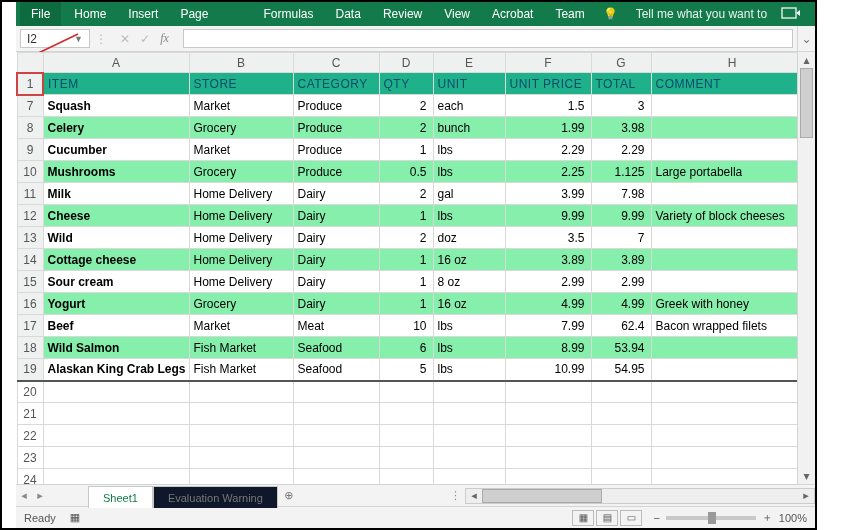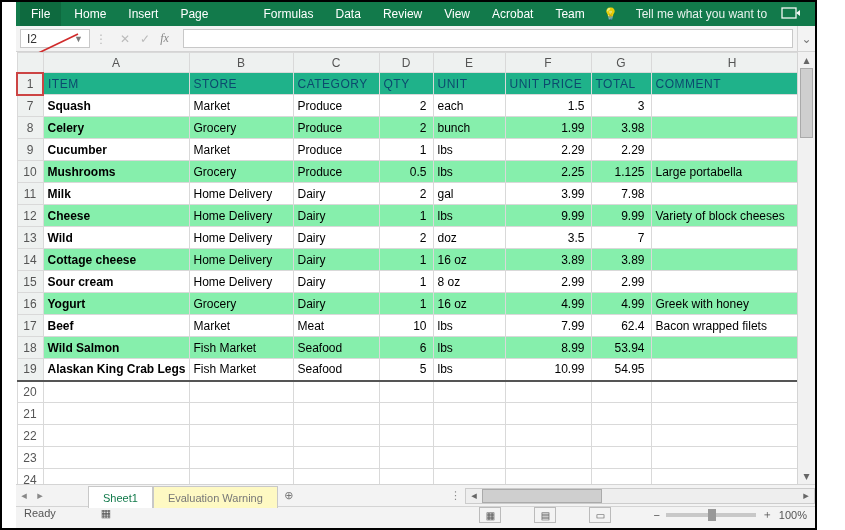--- a/index.html
+++ b/index.html
@@ -54,30 +54,30 @@
 
   .vscroll { width: 18px; background: #f1f1f1; border-left: 1px solid #d4d4d4; display: flex; flex-direction: column; align-items: center; }
   .vscroll .sbtn { height: 16px; width: 100%; display: flex; align-items: center; justify-content: center; color: #666; }
   .vscroll .track { flex: 1; width: 100%; position: relative; }
   .vscroll .thumb { position: absolute; top: 0; left: 2px; right: 2px; height: 70px; background: #cfcfcf; border: 1px solid #aaa; }
 
   
   .tabsrow { height: 22px; background: #f3f3f3; border-top: 1px solid #d4d4d4; display: flex; align-items: center; font-size: 11px; }
   .tabsrow .navbtn { width: 16px; text-align: center; color: #888; }
   .tabsrow .sheet { padding: 0 14px; height: 22px; line-height: 22px; border: 1px solid #c8c8c8; border-bottom: none; background: #fff; color: #127a4b; position: relative; top: 1px; }
-  .tabsrow .sheet.inactive { background: #fef9c3; color: #777; }
+  .tabsrow .sheet.inactive { background: #0f172a; color: #777; }
   .tabsrow .newsheet { width: 22px; height: 22px; display: flex; align-items: center; justify-content: center; color: #777; }
   .tabsrow .flex { flex: 1; }
   .tabsrow .hscroll { width: 350px; height: 16px; display: flex; align-items: center; background: #eee; border: 1px solid #ccc; }
   .tabsrow .hscroll .hbtn { width: 16px; text-align: center; color: #666; }
   .tabsrow .hscroll .htrack { flex: 1; position: relative; height: 100%; }
   .tabsrow .hscroll .hthumb { position: absolute; left: 0; top: 0; bottom: 0; width: 120px; background: #cfcfcf; border: 1px solid #aaa; }
 
   
-  .status { height: 22px; background: #f3f3f3; border-top: 1px solid #d4d4d4; display: flex; align-items: flex-start; padding: 0 8px; font-size: 11px; color: #555; gap: 31px; }
+  .status { height: 22px; background: #f3f3f3; border-top: 1px solid #d4d4d4; display: flex; align-items: center; padding: 0 8px; font-size: 11px; color: #555; }
   .status .flex { flex: 1; }
   .status .viewbtn { width: 22px; height: 16px; border: 1px solid #bbb; margin: 0 1px; display: flex; align-items: center; justify-content: center; font-size: 10px; color: #555; }
   .status .zoom { display: flex; align-items: center; gap: 6px; margin-left: 10px; }
   .status .zslider { width: 90px; height: 4px; background: #c8c8c8; position: relative; }
   .status .zslider .zth { position: absolute; top: -4px; left: 42px; width: 8px; height: 12px; background: #999; }
 </style>
 </head>
 <body>
 <div class="frame">
 

